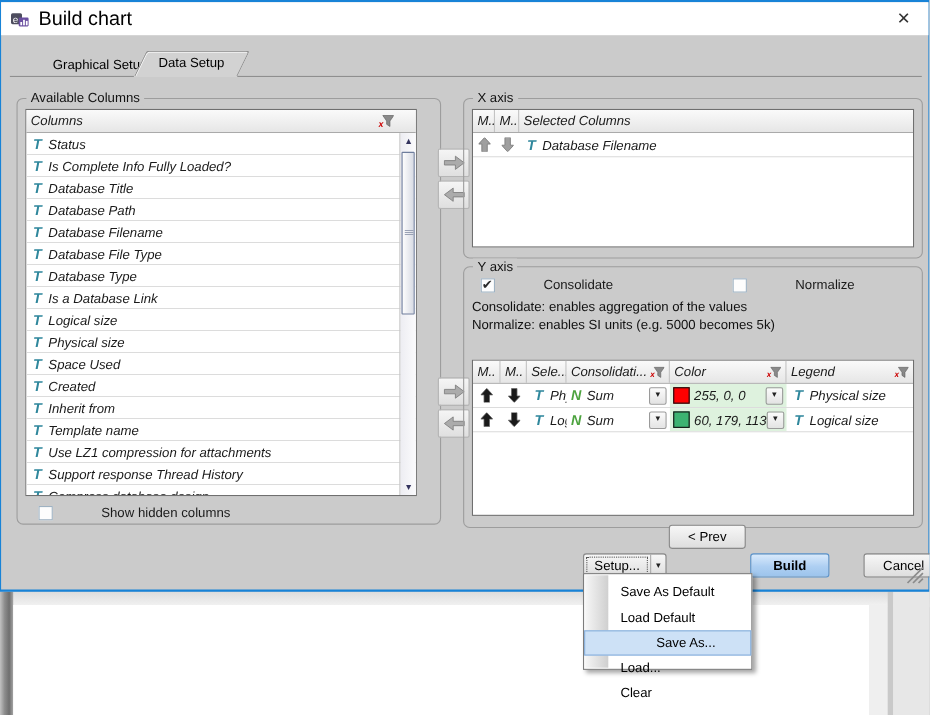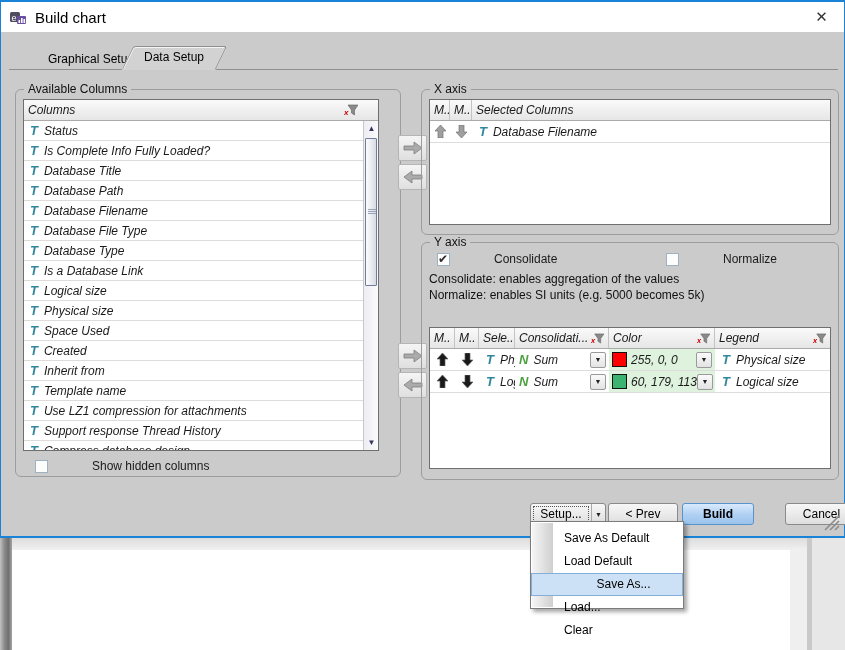--- a/index.html
+++ b/index.html
@@ -12,21 +12,21 @@
   .bg-white   { position:absolute; left:12px; top:550px; width:778px; height:100px; background:#fff; }
   .bg-leftbar { position:absolute; left:0; top:537px; width:12px; height:113px; background:linear-gradient(90deg,#c2c2c2 0%,#8d8d8d 35%,#6f6f6f 70%,#a5a5a5 100%); }
   .bg-rscroll { position:absolute; left:790px; top:550px; width:17px; height:100px; background:#efefef; }
   .bg-rline   { position:absolute; left:807px; top:537px; width:5px; height:113px; background:#c9c9c9; }
   .bg-rpane   { position:absolute; left:812px; top:537px; width:33px; height:113px; background:#e7e7e7; }
 
   
   .dialog { position:absolute; left:0; top:0; width:845px; height:538px; background:#cbcbcb; border:1px solid #1883d7; border-top-width:2px; border-bottom-width:2px; }
   .titlebar { position:absolute; left:0; top:0; width:100%; height:30px; background:#fff; display:flex; align-items:center; padding-left:9px; }
   .titlebar .ticon { width:17px; height:15px; margin-right:8px; }
-  .titlebar .ttext { font-size:15px; color:#000; }
+  .titlebar .ttext { font-size:18px; color:#000; }
   .close-btn { position:absolute; right:0; top:0; width:45px; height:30px; display:flex; align-items:center; justify-content:center; font-size:15px; color:#333; cursor:default; }
 
   
   .tabstrip { position:absolute; left:8px; top:44px; width:829px; height:24px; border-bottom:1px solid #8f8f8f; }
   .tab { position:absolute; bottom:0; height:20px; line-height:20px; padding:0 12px 0 22px; color:#000; }
   .tab::before { content:""; position:absolute; inset:0; transform:skewX(-26deg); transform-origin:bottom left; border:1px solid #8f8f8f; border-bottom:none; background:#cbcbcb; border-radius:3px 3px 0 0; z-index:-1; box-shadow:inset 1px 1px 0 #efefef; }
   .tab.t1 { left:17px; }
   .tab.active { height:23px; line-height:22px; z-index:2; }
   .tab.active::before { background:#d2d2d2; box-shadow:inset 1px 1px 0 #f5f5f5, 0 1px 0 #d2d2d2; }
   .tab.t2 { left:113px; }
@@ -388,21 +388,21 @@
           <span class="t-icon">T</span>
           <span>Logical size</span>
         </div>
       </div>
     </div>
 
     <div class="btn split" style="left:529px;top:501px;width:76px;">
       <span class="main">Setup...</span>
       <span class="darr">▼</span>
     </div>
-    <div class="btn" style="left:607px;top:501px;width:70px;">&lt; Prev</div>
+    <div class="btn" style="left:607px;top:475px;width:70px;">&lt; Prev</div>
     <div class="btn btn-build" style="left:681px;top:501px;width:72px;">Build</div>
     <div class="btn" style="left:784px;top:501px;width:73px;">Cancel</div>
 
     <svg class="grip" viewBox="0 0 16 16">
       <path d="M15,1 L1,15" stroke="#8b8b8b" stroke-width="1.6"></path>
       <path d="M15,6 L6,15" stroke="#8b8b8b" stroke-width="1.6"></path>
       <path d="M15,11 L11,15" stroke="#8b8b8b" stroke-width="1.6"></path>
     </svg>
   </div>
 

